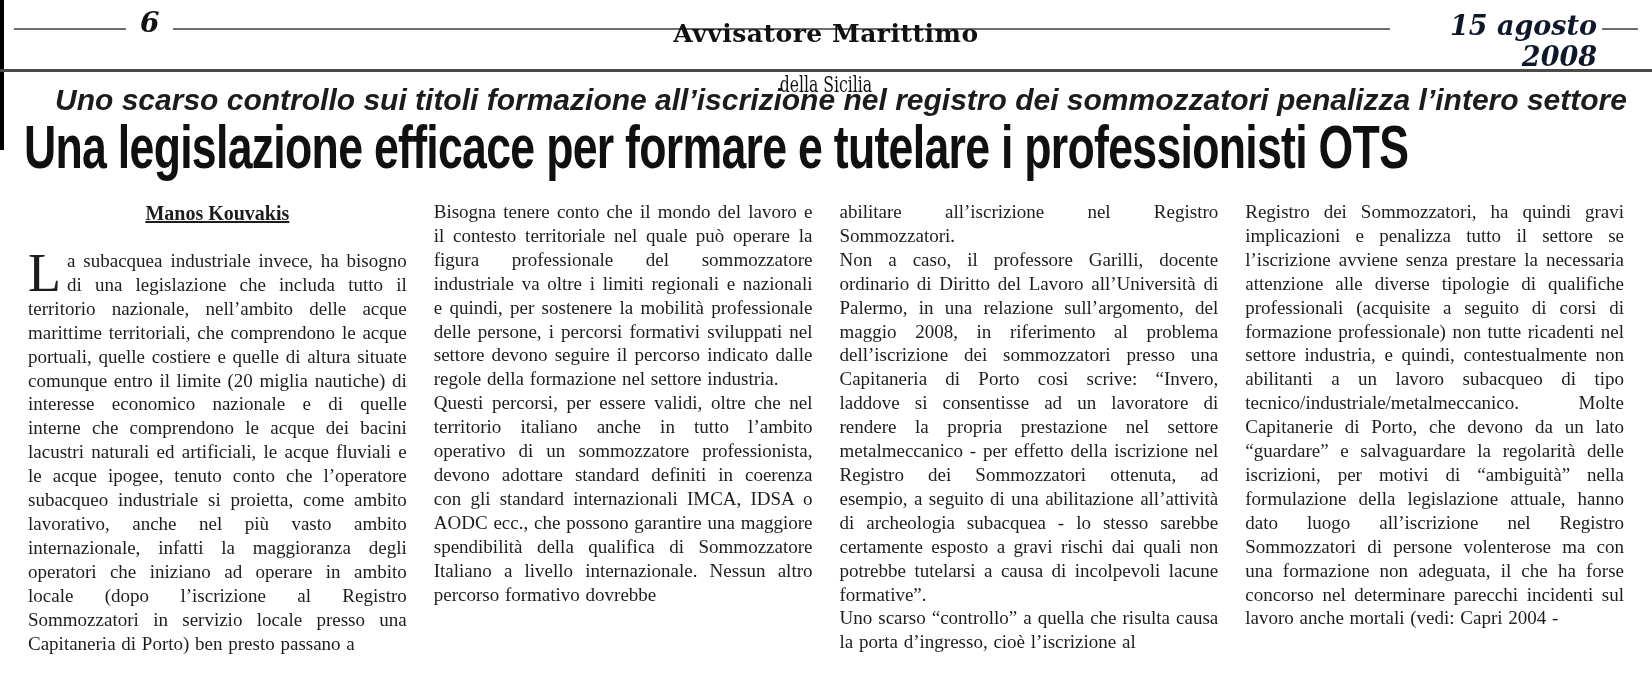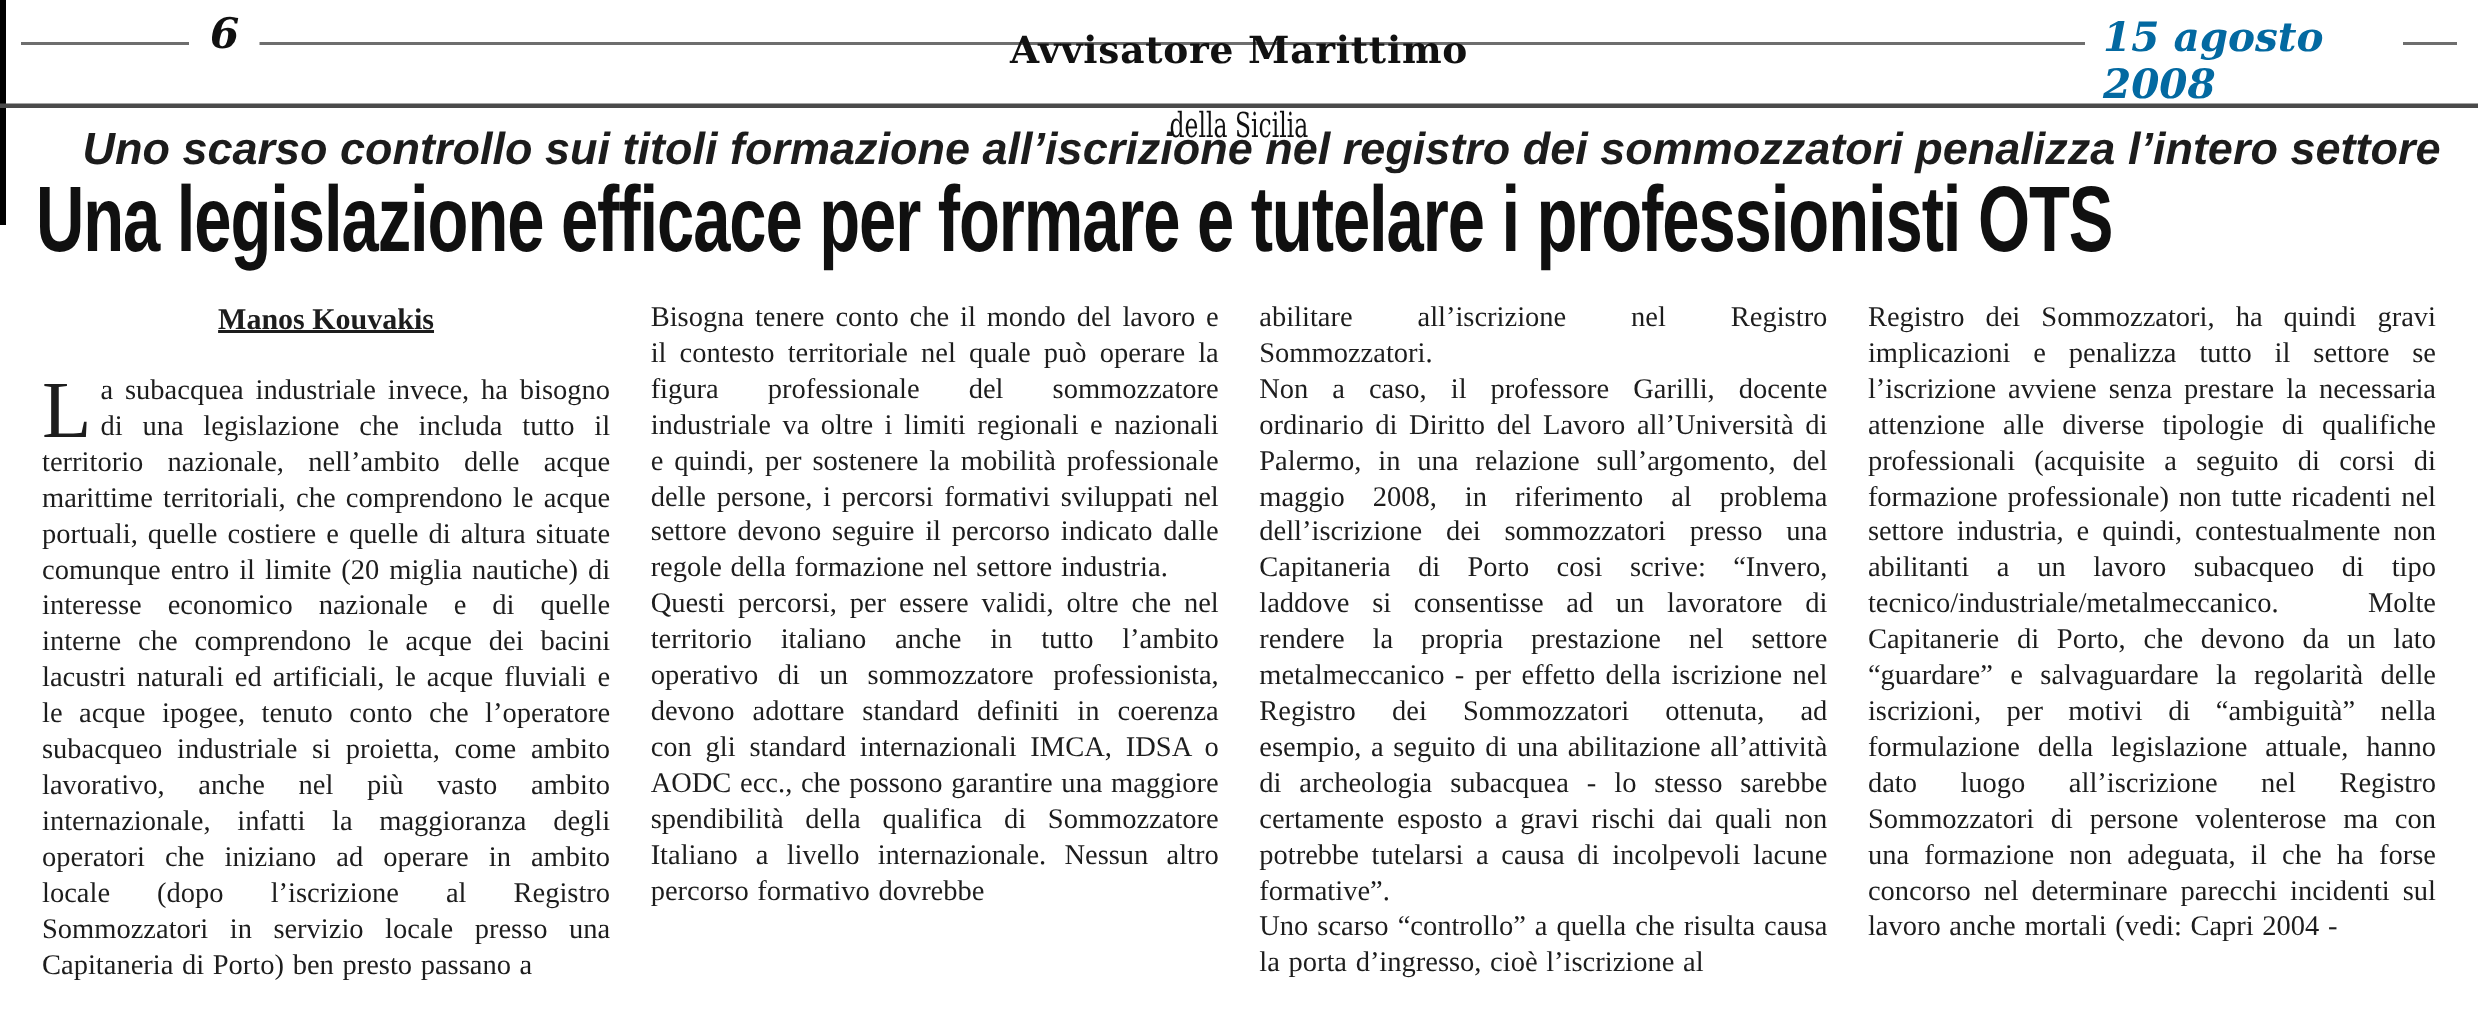--- a/index.html
+++ b/index.html
@@ -20,22 +20,22 @@
   .page-number{
     position:absolute;left:126px;top:6px;z-index:2;
     background:#fff;padding:0 14px;
     font:italic 700 28px "DejaVu Serif", serif;color:#111;
   }
   .mast-center{position:absolute;left:0;right:0;top:3px;text-align:center;z-index:2;margin-top:16px;}
   .mast-title{font:700 25px "DejaVu Serif", serif;letter-spacing:.5px;color:#111;}
   .mast-subtitle{display:inline-block;margin-top:5px;font:400 23px "DejaVu Serif", serif;
     transform:scaleX(.68);transform-origin:center top;color:#111;}
   .mast-date{
-    position:absolute;top:10px;left:1402px;width:195px;text-align:left;
-    font:italic 700 27px "DejaVu Serif", serif;color:#0369a1;
+    position:absolute;top:10px;left:1402px;width:195px;text-align:right;
+    font:italic 700 27px "DejaVu Serif", serif;color:#0f172a;
   }
 
   
   .article-rule{position:absolute;top:69px;left:0;width:1652px;height:3px;background:#4a4a4a;}
   .kicker{
     position:absolute;top:83px;left:55px;
     font:italic 700 30px "Liberation Sans", sans-serif;
     letter-spacing:0;white-space:nowrap;color:#1c1c1c;
   }
   .headline{

